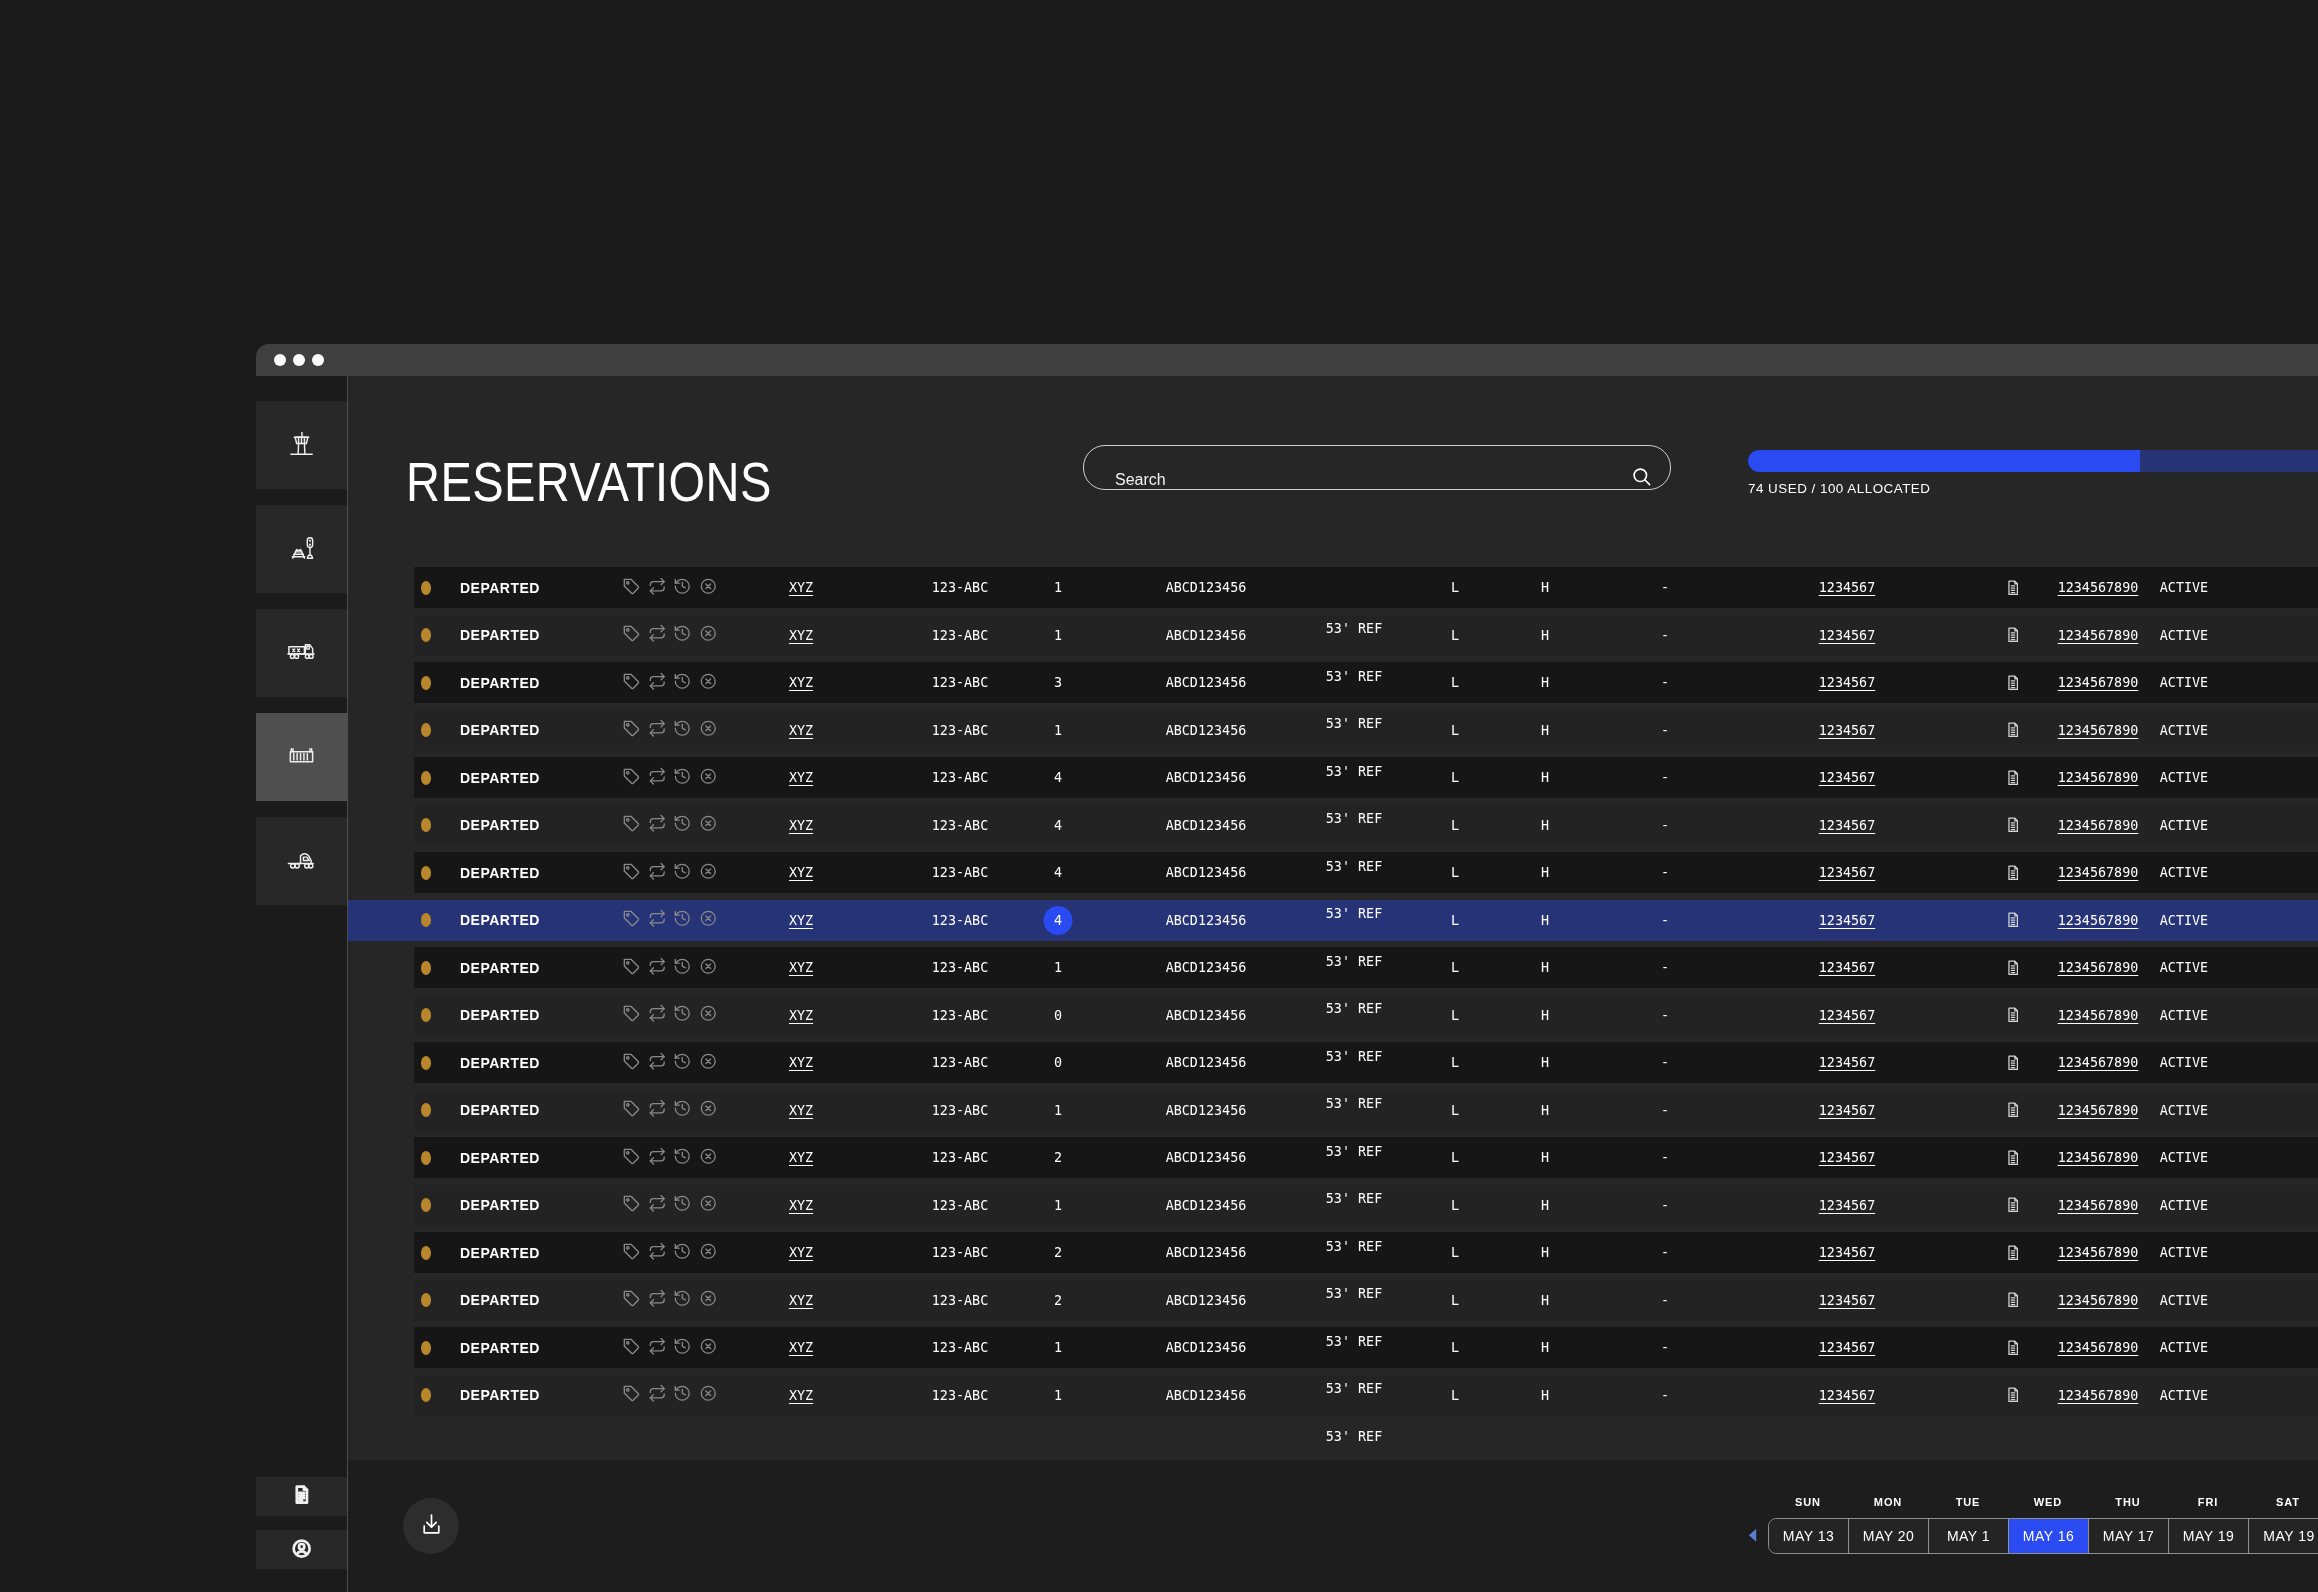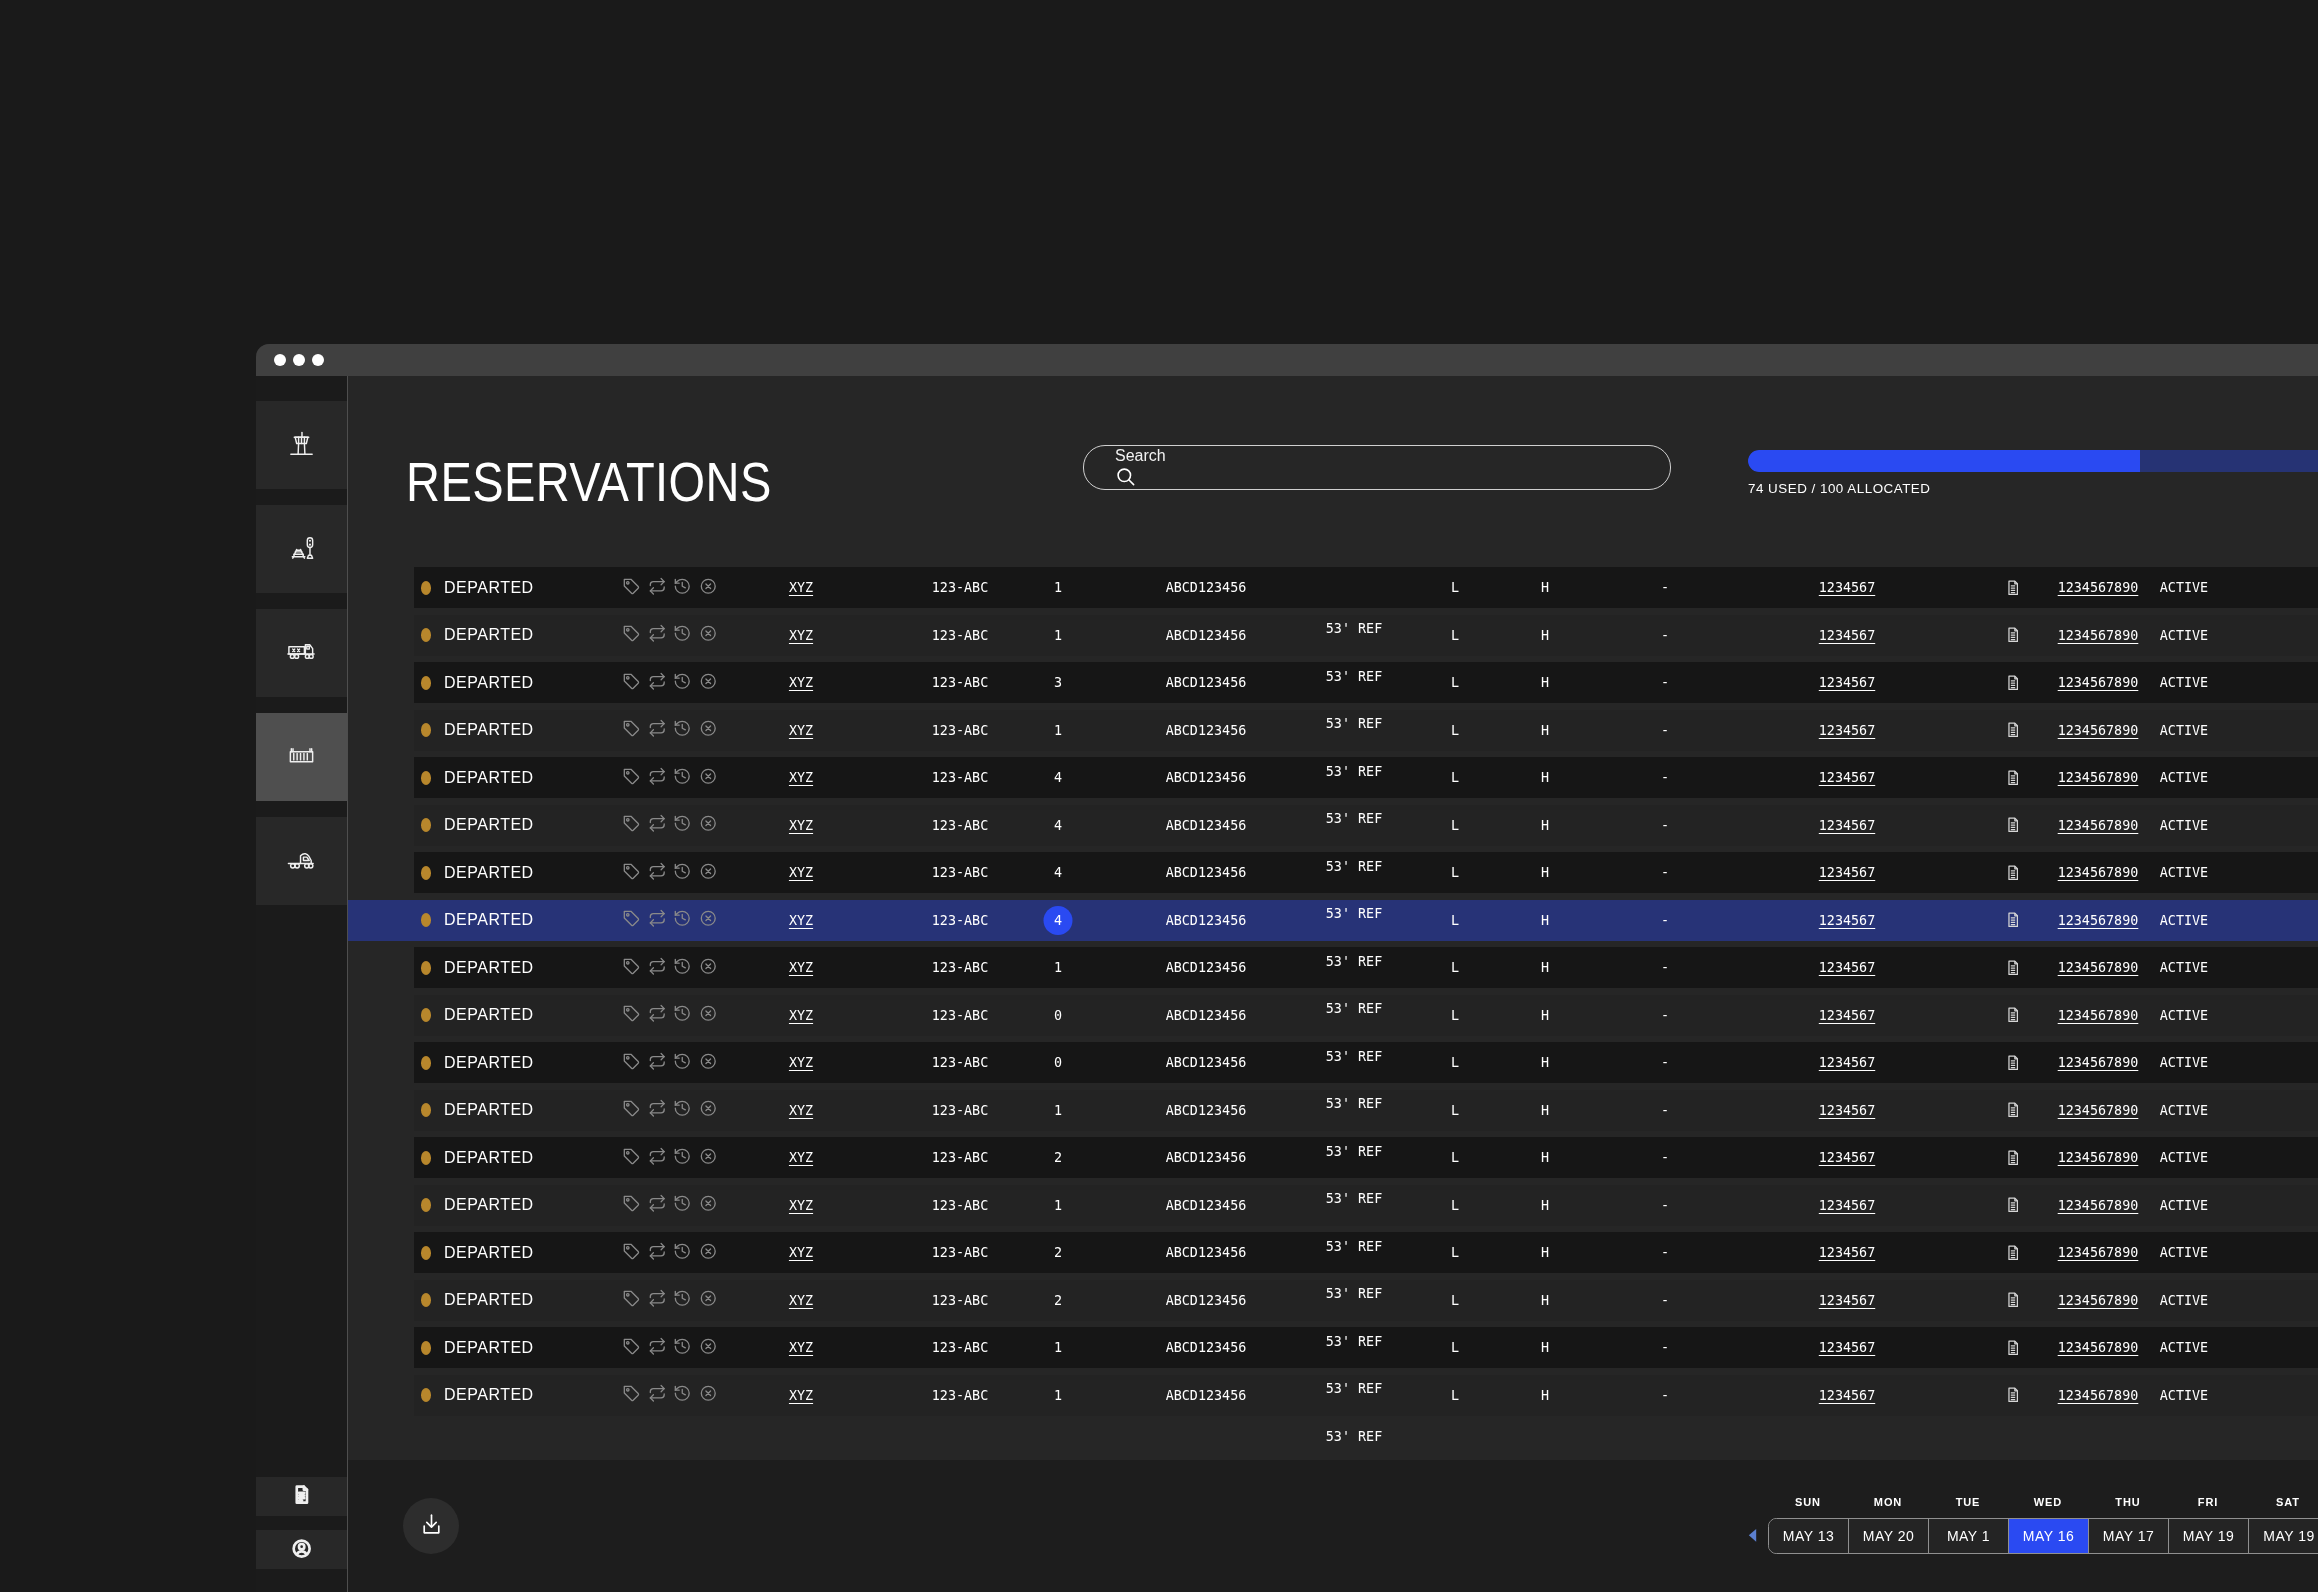--- a/index.html
+++ b/index.html
@@ -30,22 +30,22 @@
 
   
   .main { position: relative; flex: 1; background: #262626; }
   .content { position: absolute; left: 0; right: 0; top: 0; bottom: 133px; }
 
   .page-title { position: absolute; left: 58px; top: 73px; font-size: 56px; font-weight: 100;
                 color: #ffffff; letter-spacing: 0.5px; transform: scaleX(0.84); transform-origin: left center;
                 white-space: nowrap; }
 
   .search { position: absolute; left: 735px; top: 69px; width: 588px; height: 45px;
-            border: 0.9px solid #d0d0d0; border-radius: 22px; display: flex; align-items: flex-start;
-            padding: 0 17.6px 0 31px; background: transparent; flex-direction: column; }
+            border: 0.9px solid #d0d0d0; border-radius: 22px; display: flex; align-items: flex-end;
+            padding: 0 17.6px 0 31px; background: transparent; }
   .search input { flex: 1; border: none; outline: none; background: transparent; color: #ffffff;
                   font-size: 16px; font-family: "Liberation Sans", sans-serif; }
   .search input::placeholder { color: #f2f2f2; opacity: 1; }
   .search svg { stroke: #ffffff; fill: none; stroke-width: 1.8; stroke-linecap: round; }
 
   .allocation { position: absolute; left: 1400px; top: 74px; width: 613px; }
   .progress-track { height: 22px; border-radius: 11px; background: #263374; overflow: hidden; }
   .progress-fill { height: 100%; background: #2a4af2; border-radius: 11px 0 0 11px; }
   .allocation-label { margin-top: 9.3px; font-size: 13.4px; color: #ffffff; letter-spacing: 0.5px; }
 
@@ -56,21 +56,21 @@
   .row.selected { background: transparent; }
   .row.selected::before { content: ""; position: absolute; top: 0; bottom: 0; left: -66px; right: -53px;
                           background: #273377; z-index: 0; }
   .cell { position: absolute; top: 0; height: 100%; display: flex; align-items: center; z-index: 1;
           color: #ffffff; font-family: "DejaVu Sans Mono", monospace; font-size: 13.4px; white-space: nowrap; }
   .cell.c { transform: translateX(-50%); }
   .link { text-decoration: underline; text-underline-offset: 3.2px; text-decoration-thickness: 0.9px; margin-left: 25px; }
 
   .cell-dot { left: 6.5px; }
   .status-dot { width: 10.2px; height: 14px; border-radius: 50%; background: #b8872c; }
-  .cell-status { left: 30px; font-family: "Liberation Sans", sans-serif; font-size: 16px; letter-spacing: 0.5px; }
+  .cell-status { left: 46px; font-family: "Liberation Sans", sans-serif; font-size: 14px; letter-spacing: 0.5px; font-weight: bold; }
   .row-icons { left: 208px; gap: 7px; display: flex; }
   .row-icons svg { stroke: #8a8a8a; fill: none; stroke-width: 1.7; stroke-linecap: round; stroke-linejoin: round; cursor: pointer; }
   .cell-carrier { left: 362px; }
   .cell-unit { left: 546px; }
   .cell-count { left: 644px; }
   .row.selected .count { width: 29px; height: 29px; border-radius: 50%; background: #2a4af2;
                          display: flex; align-items: center; justify-content: center; }
   .cell-container { left: 792px; }
   .cell-equip { left: 940px; margin-top: 41px; }
   .cell-l { left: 1041px; }

